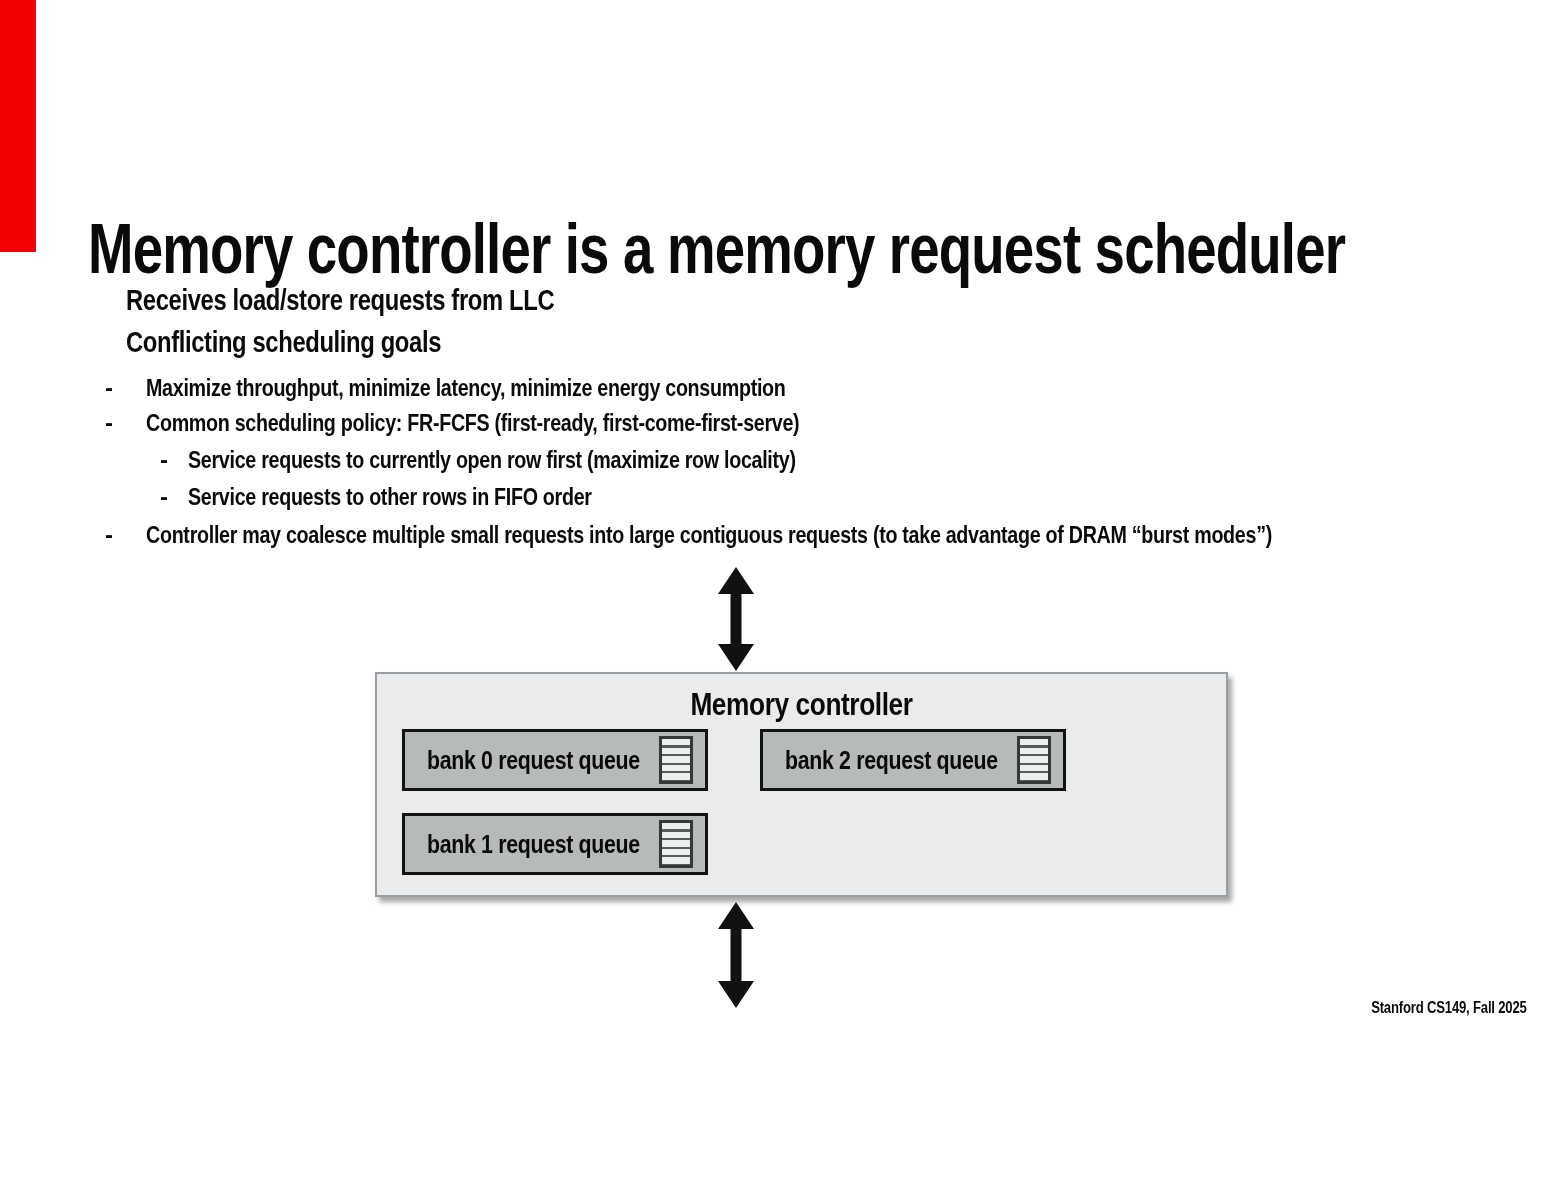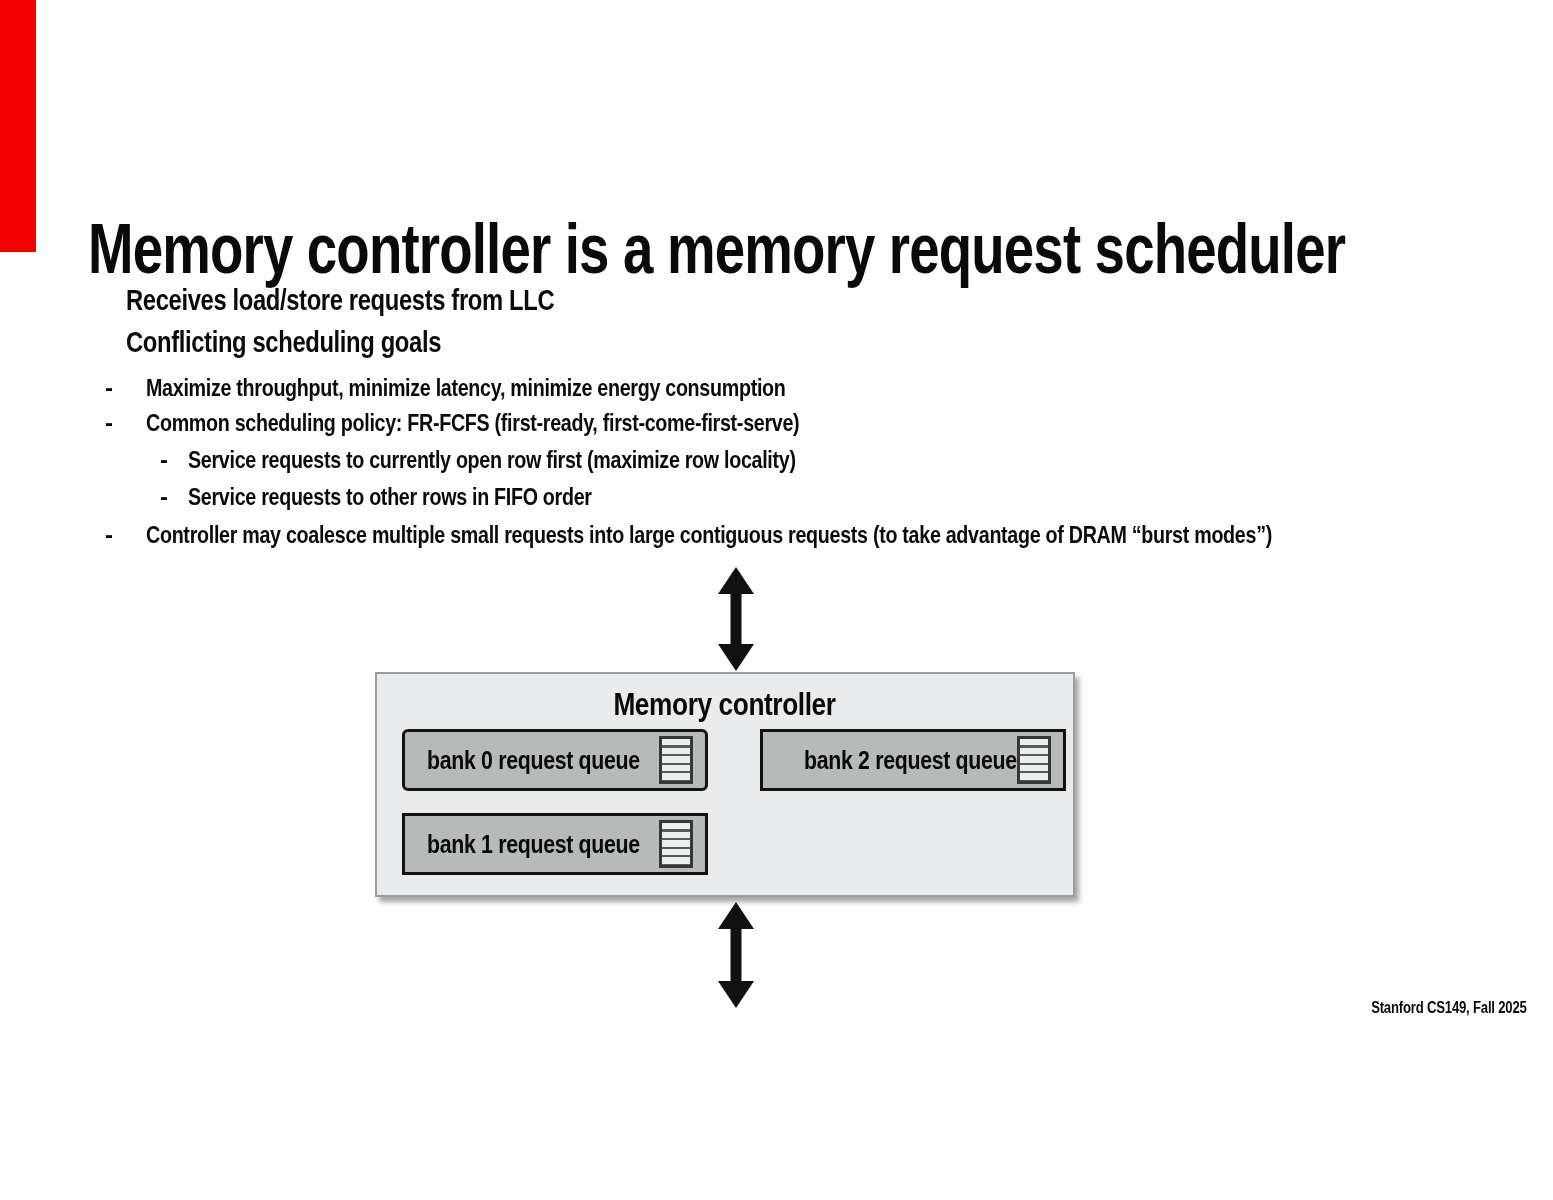--- a/index.html
+++ b/index.html
@@ -70,41 +70,41 @@
   .arrow-top{left:718px;top:567px;height:104px;}
   .arrow-bottom{left:718px;top:902px;height:106px;}
 
   .bus-label{
     position:absolute;font-weight:700;font-size:25px;white-space:nowrap;
   }
   .label-top{left:747px;top:604px;}
   .label-bottom{left:762px;top:944px;}
 
   .mc-box{
-    position:absolute;left:375px;top:672px;width:700px;height:225px;
+    position:absolute;left:375px;top:672px;width:853px;height:225px;
     background:var(--outer-box-bg);
     border:2px solid var(--outer-box-border);
     box-sizing:border-box;
     box-shadow:4px 5px 5px rgba(0,0,0,0.35);
   }
   .mc-title{
     position:absolute;left:0;right:0;top:12px;
     text-align:center;font-size:32px;font-weight:700;
   }
   .bank-box{
     position:absolute;width:306px;height:62px;
     background:var(--bank-box-bg);
     border:3px solid var(--bank-box-border);
     box-sizing:border-box;
     display:flex;align-items:center;
     padding-left:22px;
     font-size:26px;font-weight:700;
   }
-  .q0{left:25px;top:55px;border-radius:6px;}
-  .q1{left:383px;top:55px;justify-content:flex-end;}
+  .q0{left:25px;top:55px;}
+  .q1{left:383px;top:55px;}
   .q2{left:25px;top:139px;}
   .q3{left:383px;top:139px;}
 
   .qicon{
     position:absolute;right:12px;top:50%;
     transform:translateY(-50%);
     width:34px;height:48px;box-sizing:border-box;
     border:3px solid var(--queue-icon-border);
     background:repeating-linear-gradient(
       to bottom,

